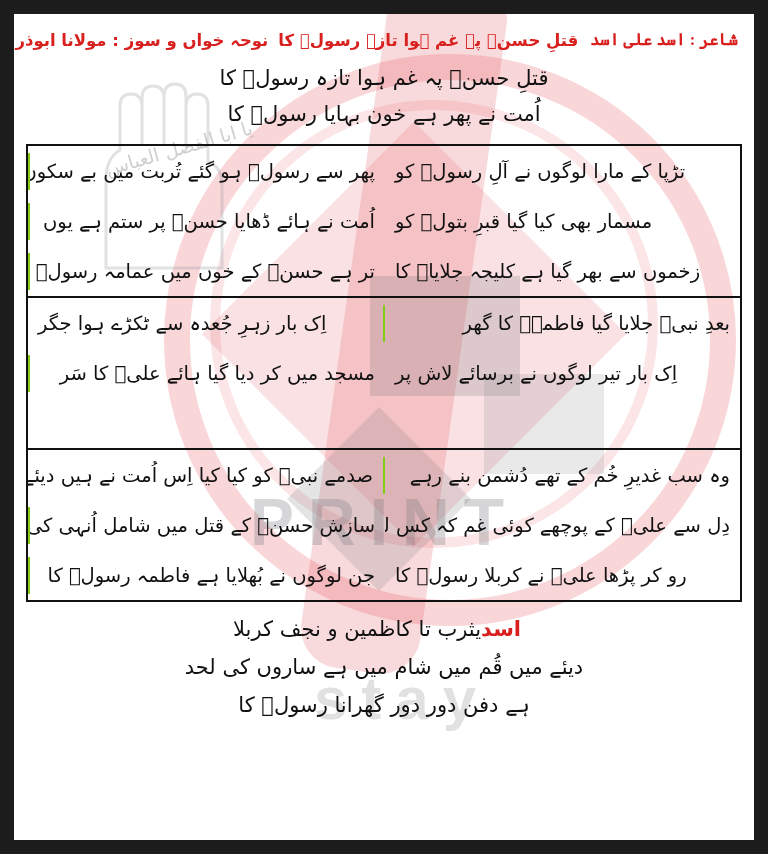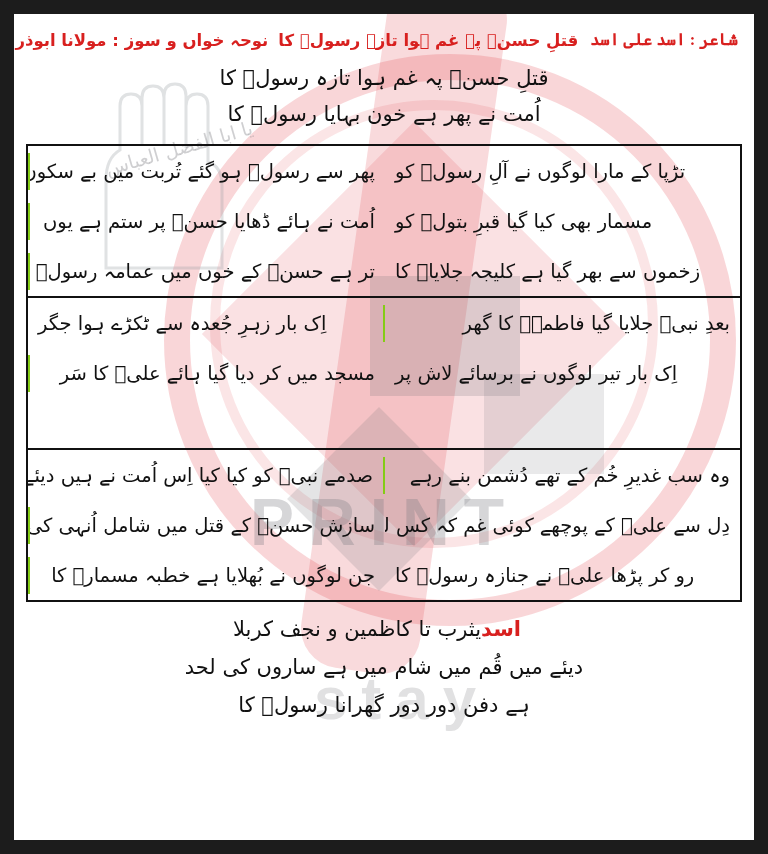--- a/index.html
+++ b/index.html
@@ -219,22 +219,22 @@
       <div class="blk last">
         <div class="row">
           <div class="cell right">وہ سب غدیرِ خُم کے تھے دُشمن بنے رہے</div>
           <div class="cell left">صدمے نبیؐ کو کیا کیا اِس اُمت نے ہیں دیئے</div>
         </div>
         <div class="row">
           <div class="cell left">دِل سے علیؑ کے پوچھے کوئی غم کہ کس لیے</div>
           <div class="cell right">سازش حسنؑ کے قتل میں شامل اُنہی کی ہے</div>
         </div>
         <div class="row">
-          <div class="cell left">رو کر پڑھا علیؑ نے جنازہ رسولؐ کا</div>
-          <div class="cell right">جن لوگوں نے بُھلایا ہے خطبہ مسمارؐ کا</div>
+          <div class="cell left">رو کر پڑھا علیؑ نے کربلا رسولؐ کا</div>
+          <div class="cell right">جن لوگوں نے بُھلایا ہے فاطمہ رسولؐ کا</div>
         </div>
       </div>
 
     </div>
 
     <div class="maqta">
       <div class="ln">
         <span class="takhallus">اسد</span><span>یثرب  تا  کاظمین  و  نجف  کربلا</span>
       </div>
       <div class="ln">دیئے میں قُم میں شام میں ہے ساروں کی لحد</div>

